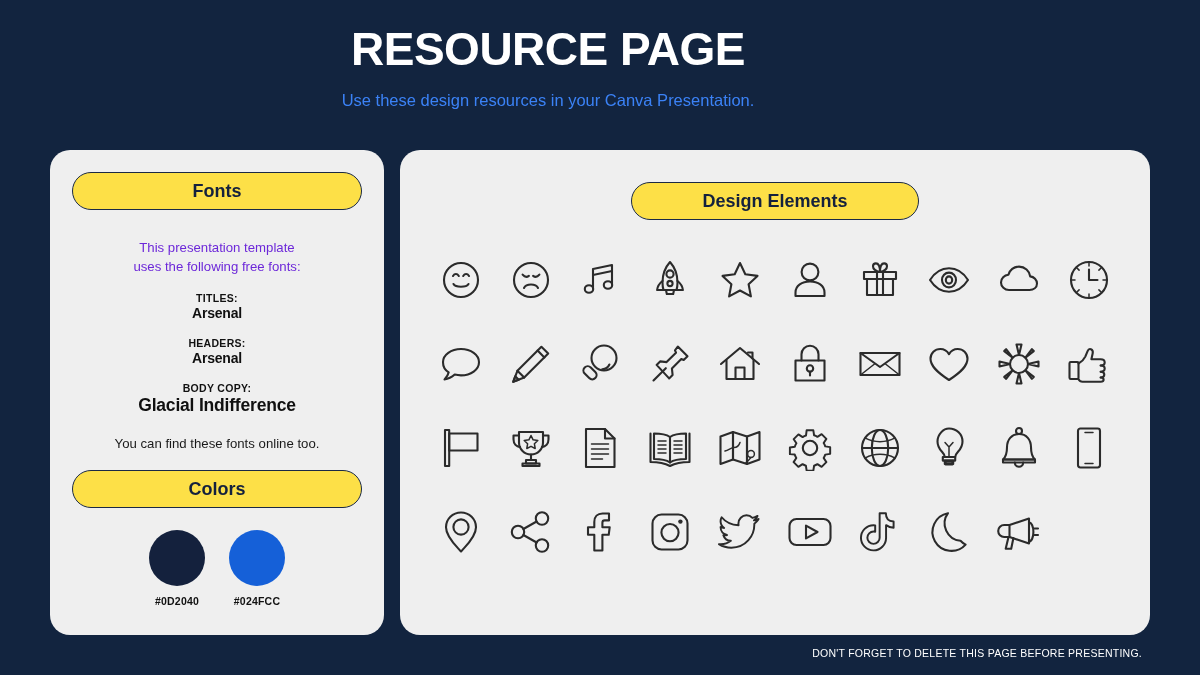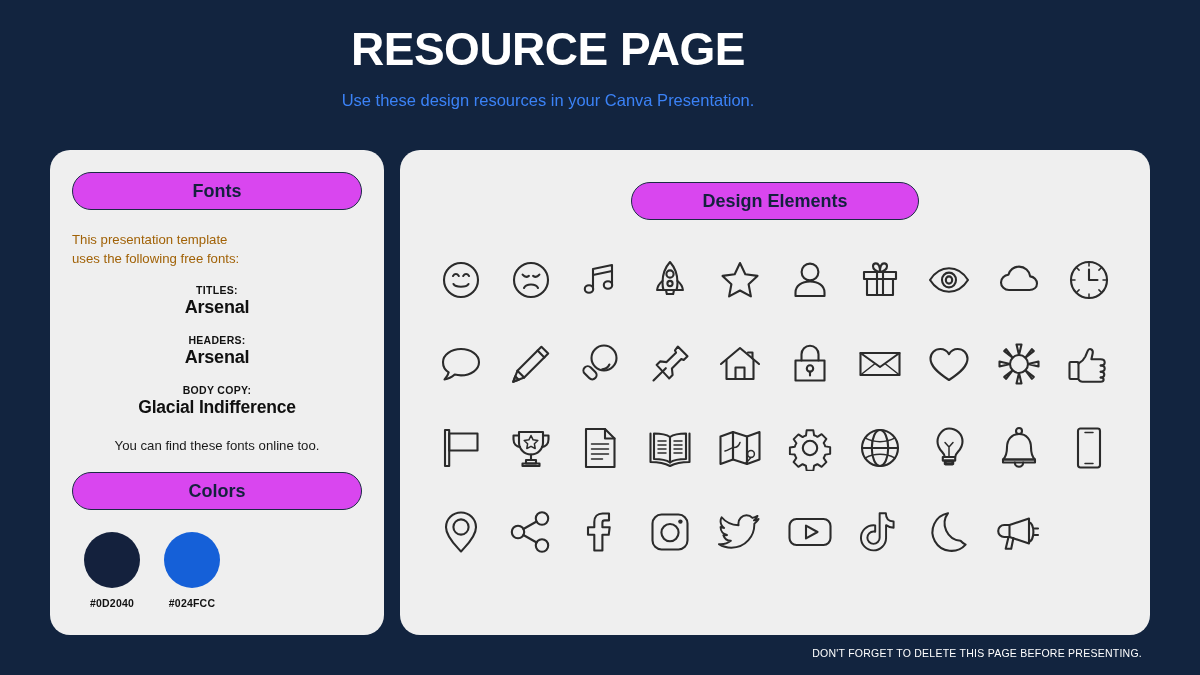--- a/index.html
+++ b/index.html
@@ -48,61 +48,61 @@
   .pill {
     border: 1.6px solid #1b2a45;
     border-radius: 22px;
     height: 38px;
     display: flex;
     align-items: center;
     justify-content: center;
     color: #14213d;
     font-size: 18px;
     font-weight: bold;
-    background: #d946ef;
+    background: #fde047;
   }
   #fonts-pill { width: 100%; }
   #colors-pill { width: 100%; }
   #elements-pill { width: 288px; margin: 8px auto; }
 
   
   #fonts-intro {
-    text-align: left;
-    color: #a16207;
+    text-align: center;
+    color: #6d28d9;
     font-size: 13.2px;
     line-height: 1.45;
-    margin-top: 20px;
+    margin-top: 28px;
   }
   .font-group { text-align: center; margin-top: 16px; }
   .font-role {
     font-size: 10.5px;
     font-weight: bold;
     color: #111;
     letter-spacing: 0.3px;
     text-align: center;
   }
   .font-name {
-    font-size: 18px;
+    font-size: 14px;
     font-weight: bold;
     color: #101010;
     margin-top: 1px;
     letter-spacing: -0.2px;
   }
   .font-name.wide { font-size: 17.5px; }
   #fonts-outro {
     text-align: center;
     color: #1a1a1a;
     font-size: 13.2px;
     margin-top: 20px;
   }
   #colors-pill-wrap { margin-top: 19px; }
 
   #swatches {
     display: flex;
-    justify-content: flex-start;
+    justify-content: center;
     gap: 0;
     margin-top: 22px;
   }
   .swatch-col { width: 80px; text-align: center; }
   .swatch-dot {
     width: 56px; height: 56px;
     border-radius: 50%;
     margin: 0 auto;
   }
   .swatch-hex {

